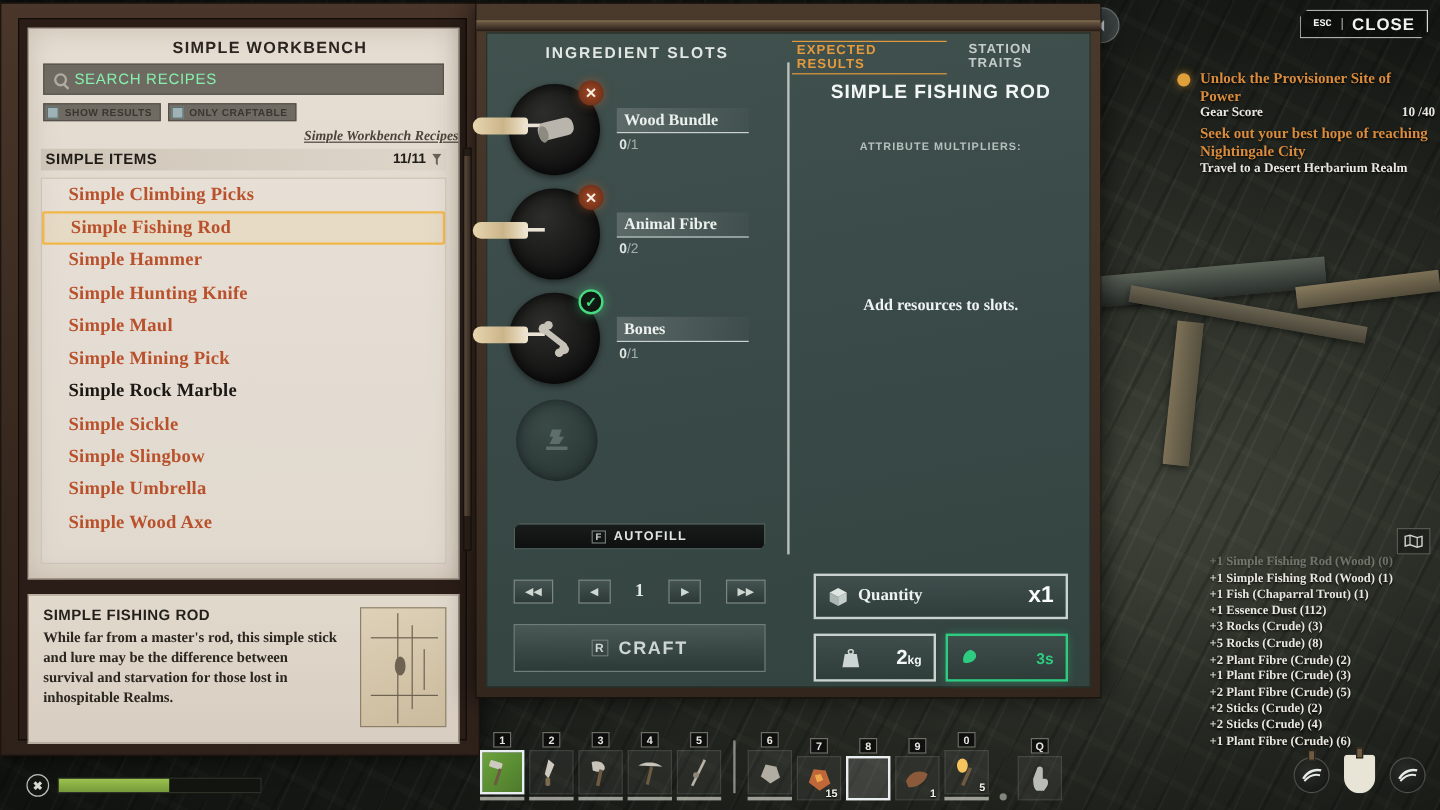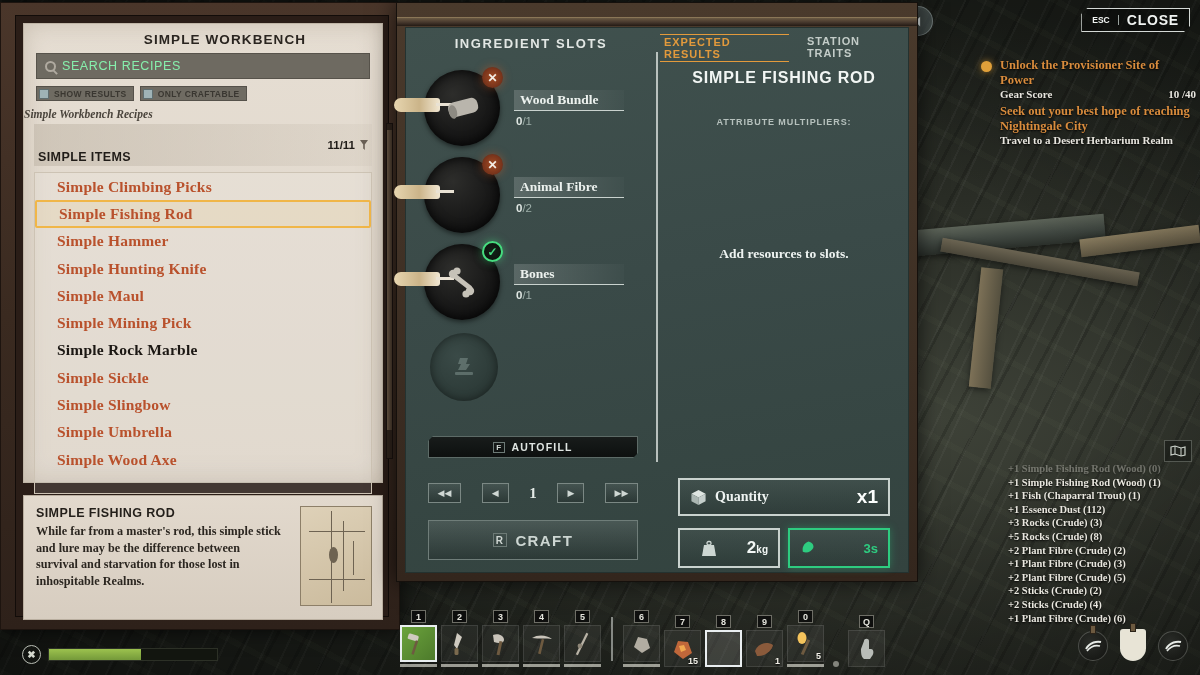--- a/index.html
+++ b/index.html
@@ -76,29 +76,29 @@
   .mag::after { content:""; position:absolute; right:-4px; bottom:-3px; width:6px; height:2px;
                 background:#b0aaa0; transform: rotate(45deg); }
   .filters { display: flex; gap: 6px; margin: 7px 12px 0; }
   .chip {
     display: flex; align-items: center; gap: 5px; height: 15px;
     background: #6f6b62; border: 1px solid #55514a; padding: 0 6px 0 2px;
   }
   .chip .box { width: 10px; height: 10px; background: #9fb3b6; border: 1px solid #5f6e70; }
   .chip .lbl { font-size: 8.5px; font-weight: 700; letter-spacing: 0.4px; color: #3a3731; }
   .section-sub {
-    text-align: left; font-style: italic; font-size: 11.5px; color: #4a443c;
-    margin-top: 7px; font-family: "Liberation Serif", serif; font-weight: 700;
+    text-align: right; font-style: italic; font-size: 11.5px; color: #4a443c;
+    margin-top: 7px; font-family: "Liberation Serif", serif; font-weight: 700; text-decoration: underline;
   }
   .cat-row {
     display: flex; align-items: center; justify-content: space-between;
     margin: 4px 10px 0; padding: 2px 4px;
     background: linear-gradient(90deg, rgba(190,180,165,0.55), rgba(190,180,165,0.15));
   }
-  .cat-name { font-size: 12.5px; font-weight: 700; color: #201c18; letter-spacing: 0.4px; margin-top: 24px; }
+  .cat-name { font-size: 12.5px; font-weight: 700; color: #201c18; letter-spacing: 0.4px; }
   .cat-count { font-size: 11.5px; font-weight: 700; color: #201c18; display:flex; align-items:center; gap:5px;}
   .filter-ic { width: 8px; height: 10px; background: #6a6056; clip-path: polygon(0 0,100% 0,60% 45%,60% 100%,40% 85%,40% 45%); }
   .recipe-list {
     margin: 6px 10px 0; height: 322px; border: 1px solid #cdc3b4;
     background: rgba(255,255,255,0.12); position: relative; overflow: hidden;
   }
   .recipe {
     height: 27.3px; display: flex; align-items: center; padding-left: 22px;
     font-family: "Liberation Serif", serif; font-size: 15.5px; font-weight: 700;
     color: #b9512c; letter-spacing: 0.2px;
@@ -265,21 +265,21 @@
 
   
   .esc-close {
     position: absolute; right: 10px; top: 8px; height: 24px;
     display: flex; align-items: center; gap: 8px; padding: 0 10px;
     border: 1px solid #d4d9d6; color: #f0f3f1;
     background: rgba(0,0,0,0.35);
     clip-path: polygon(6px 0,100% 0,100% calc(100% - 6px),calc(100% - 6px) 100%,0 100%,0 6px);
   }
   .esc-close .esc {
-    font-size: 8.5px; font-weight: 700; border-right: 1px solid #9aa29e; padding-right: 8px;
+    font-size: 8.5px; font-weight: 700; border-right: 1px solid #9aa29e; padding-right: 8px; font-family: Liberation Mono, monospace;
   }
   .esc-close .lbl { font-size: 14px; font-weight: 700; letter-spacing: 0.8px; }
   .back-circle {
     position: absolute; left: 903px; top: 6px; width: 30px; height: 30px; border-radius: 50%;
     background: rgba(150,170,175,0.32); border: 1px solid rgba(200,215,215,0.35);
     display: flex; align-items: center; justify-content: center;
   }
 
   
   .quest { position: absolute; left: 1000px; top: 58px; width: 196px; }

